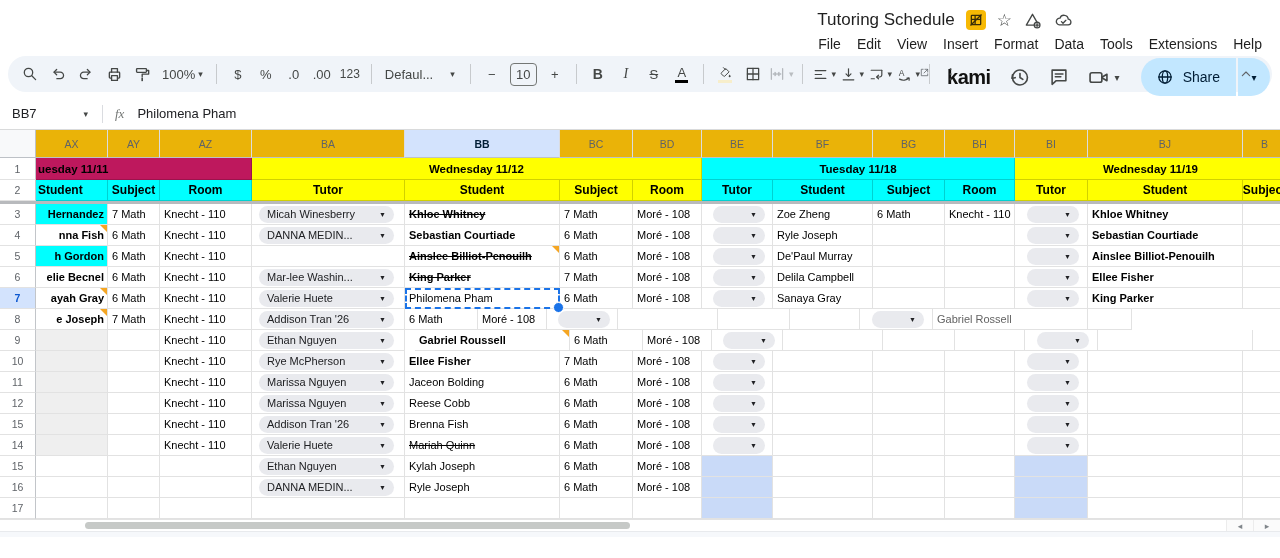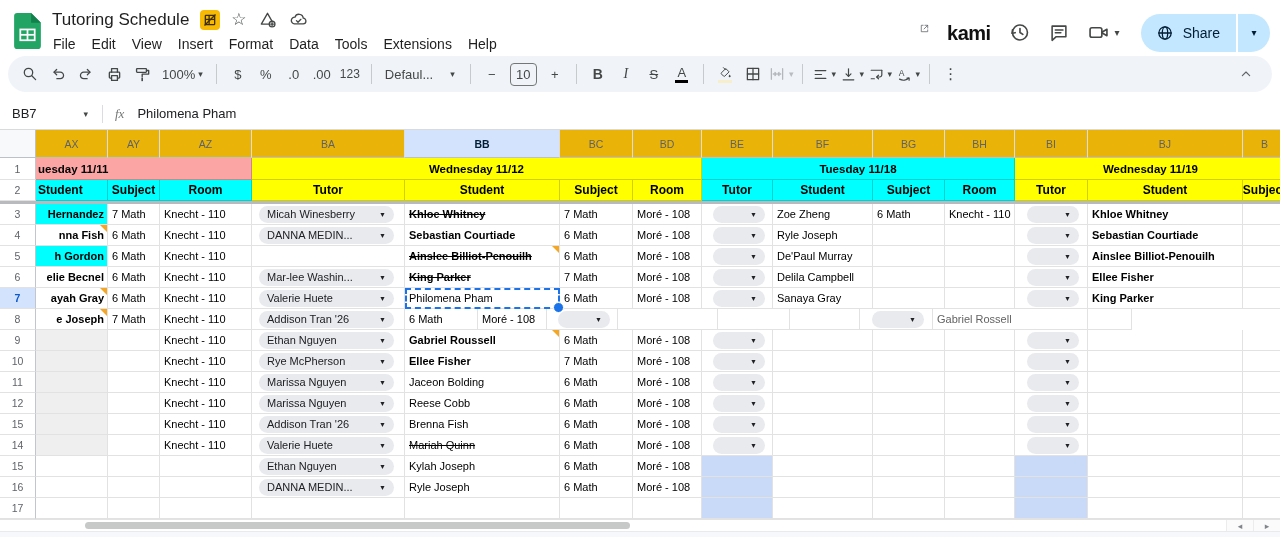--- a/index.html
+++ b/index.html
@@ -6,21 +6,21 @@
   html,body { margin:0; padding:0; }
   body {
     width:1280px; height:558px; overflow:hidden; background:#fff;
     font-family:"Liberation Sans","DejaVu Sans",sans-serif; color:#1f1f1f;
     -webkit-font-smoothing:antialiased;
   }
   svg.svgi { stroke:#444746; fill:none; stroke-width:1.7; stroke-linecap:round; stroke-linejoin:round; }
   svg.dark { stroke:#001d35; }
 
   
-  .titlebar { height:54px; display:flex; align-items:center; padding:7px 10px 0 14px; }
+  .titlebar { height:54px; display:flex; align-items:flex-end; padding:7px 10px 0 14px;flex-direction:column; }
   .sheets-logo { width:27px; height:36px; margin-top:1px; cursor:pointer; }
   .title-col { margin-left:11px; flex:1; min-width:0; }
   .title-row { display:flex; align-items:center; gap:11px; height:24px; }
   .doc-title { font-size:17px; color:#1f1f1f; white-space:nowrap; }
   .kami-badge { width:20px; height:20px; border-radius:4px; background:#f7b904; display:flex; align-items:center; justify-content:center; }
   .star { font-size:17px; color:#444746; line-height:1; }
   .menubar { display:flex; margin-top:2px; margin-left:-7px; }
   .menu-item { font-size:14px; color:#1f1f1f; padding:2px 8px; border-radius:9px; cursor:pointer; }
   .tb-right { display:flex; align-items:center; gap:17px; padding-top:4px; }
   .kami-word { display:flex; align-items:flex-start; gap:17px; cursor:pointer; }
@@ -342,21 +342,21 @@
       <div class="colhead" style="width: 71px;">BE</div>
       <div class="colhead" style="width: 100px;">BF</div>
       <div class="colhead" style="width: 72px;">BG</div>
       <div class="colhead" style="width: 70px;">BH</div>
       <div class="colhead" style="width: 73px;">BI</div>
       <div class="colhead" style="width: 155px;">BJ</div>
       <div class="colhead" style="width: 44px;">B</div>
     </div>
     <div class="grow h22">
       <div class="gut">1</div>
-      <div class="daycell" style="width: 216px; background: #fca5a5; font-size: 11.5px; justify-content: flex-start; padding-left: 2px;">uesday 11/11</div>
+      <div class="daycell" style="width: 216px; background: #be185d; font-size: 11.5px; justify-content: flex-start; padding-left: 2px;">uesday 11/11</div>
       <div class="daycell" style="width: 450px; background: rgb(255, 255, 0); font-size: 11.5px;">Wednesday 11/12</div>
       <div class="daycell" style="width: 313px; background: rgb(0, 255, 255); font-size: 11.5px;">Tuesday 11/18</div>
       <div class="daycell" style="width: 272px; background: rgb(255, 255, 0); font-size: 11.5px;">Wednesday 11/19</div>
     </div>
     <div class="grow h21">
       <div class="gut">2</div>
       <div class="fieldcell" style="width: 72px; background: rgb(0, 255, 255); justify-content: flex-start; padding-left: 2px;">Student</div>
       <div class="fieldcell" style="width: 52px; background: rgb(0, 255, 255);">Subject</div>
       <div class="fieldcell" style="width: 92px; background: rgb(0, 255, 255);">Room</div>
       <div class="fieldcell" style="width: 153px; background: rgb(255, 255, 0);">Tutor</div>
@@ -652,21 +652,21 @@
       <div class="cell" style="width: 52px;"></div>
       <div class="cell" style="width: 92px;">
         <span class="ct">Knecht - 110</span>
       </div>
       <div class="cell" style="width: 153px;">
         <div class="chip">
           <div class="chip-label">Ethan Nguyen</div>
           <div class="chip-caret">▼</div>
         </div>
       </div>
-      <div class="cell" style="width: 155px;">
+      <div class="cell" style="width: 155px; margin-left: 10px;">
         <span class="ct" style="font-weight: 700;">Gabriel Roussell</span>
         <div class="note"></div>
       </div>
       <div class="cell" style="width: 73px;">
         <span class="ct">6 Math</span>
       </div>
       <div class="cell" style="width: 69px;">
         <span class="ct">Moré - 108</span>
       </div>
       <div class="cell" style="width: 71px;">

